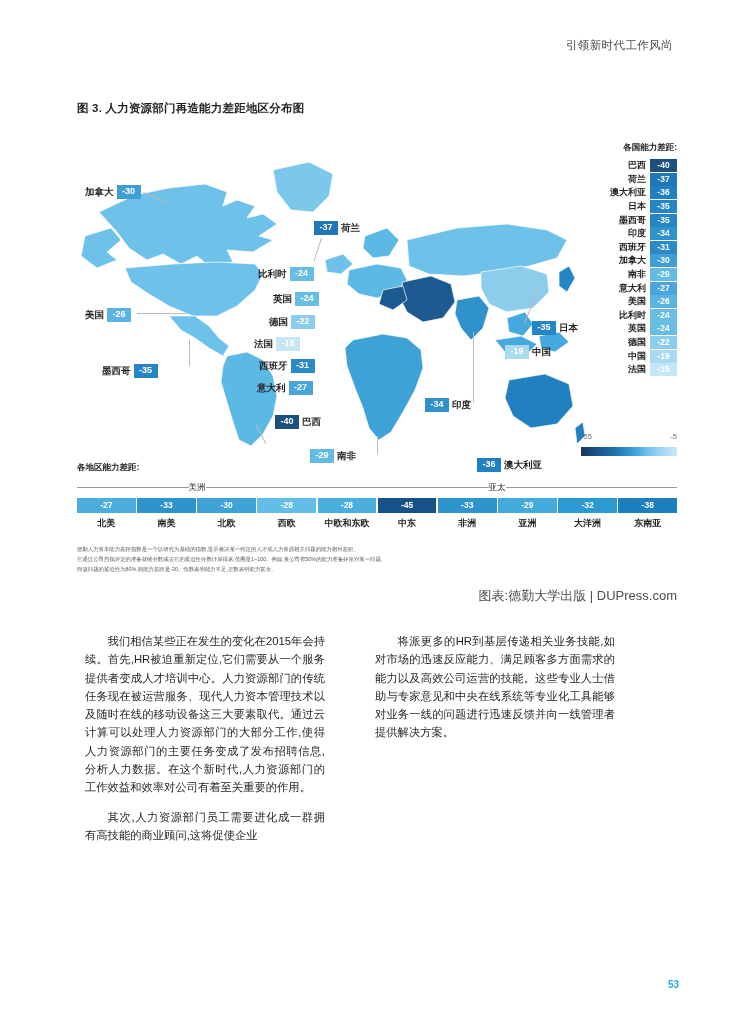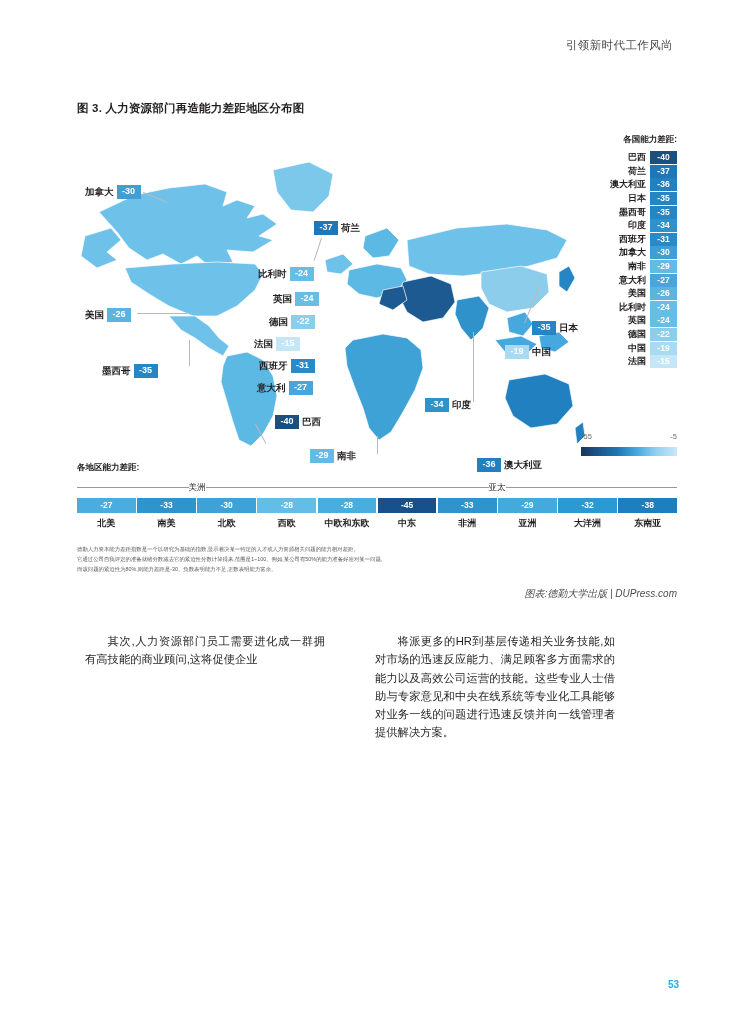--- a/index.html
+++ b/index.html
@@ -40,21 +40,21 @@
   .callout .nm{color:#231f20;font-weight:bold;font-size:9.5px;}
   .callout .val{
     color:#ffffff;font-weight:bold;font-size:9px;
     padding:2px 4px 3px 4px;min-width:16px;text-align:center;
     display:inline-block;
   }
 
   .leader{position:absolute;background:#b9b9bb;}
 
   
-  .country-legend{position:absolute;right:0;top:8px;width:96px;}
+  .country-legend{position:absolute;right:0;top:16px;width:96px;}
   .cl-title{font-size:8.5px;font-weight:bold;text-align:right;color:#231f20;margin-bottom:5px;}
   .cl-row{display:flex;align-items:center;justify-content:flex-end;height:13.6px;}
   .cl-name{font-size:9px;font-weight:bold;color:#231f20;text-align:right;
            padding-right:4px;white-space:nowrap;}
   .cl-val{width:27px;height:13px;line-height:13px;text-align:center;
           font-size:8.5px;font-weight:bold;color:#ffffff;}
 
   
   .scale{position:absolute;right:0;top:306px;width:96px;}
   .scale-labels{display:flex;justify-content:space-between;font-size:7.5px;color:#6d6e71;margin-bottom:6px;}
@@ -70,21 +70,21 @@
   .group .gname{font-size:8.5px;color:#231f20;white-space:nowrap;}
   .bars-row{display:flex;margin-top:4px;gap:1.5px;}
   .bar{flex:1;}
   .bar .bval{height:15px;line-height:15px;text-align:center;color:#fff;
              font-size:8.5px;font-weight:bold;}
   .bar .blab{margin-top:4px;text-align:center;font-size:9px;font-weight:bold;color:#231f20;}
 
   
   .footnote{position:absolute;left:0;top:418px;width:600px;
             font-size:5.4px;line-height:1.85;color:#58595b;}
-  .source{position:absolute;right:0;top:461px;font-size:10px;color:#4d4d4f;white-space:nowrap;font-style:italic;}
+  .source{position:absolute;right:0;top:461px;font-size:13px;color:#4d4d4f;white-space:nowrap;}
 
   
   .columns{position:absolute;left:85px;top:632px;width:530px;height:280px;
            display:flex;gap:50px;}
   .col{width:240px;}
   .col p{margin:0 0 11px 0;font-size:11.3px;line-height:1.62;
          text-align:justify;text-justify:inter-ideograph;color:#231f20;}
   .col p.ind{text-indent:2em;}
 
   
@@ -367,20 +367,21 @@
     <div class="footnote" id="footnote">
         <div>德勤人力资本能力差距指数是一个以研究为基础的指数,显示着决某一特定的人才或人力资源相关问题的能力相对差距。</div>
         <div>它通过公司自我评定的准备就绪分数减去它的紧迫性分数计算得来,范围是1~100。例如,某公司有50%的能力准备好应对某一问题,</div>
         <div>而该问题的紧迫性为80%,则能力差距是-30。负数表明能力不足,正数表明能力富余。</div>
       </div>
     <div class="source">图表:德勤大学出版 | DUPress.com</div>
   </div>
 
   <div class="columns">
     <div class="col" id="col-left">
+        <p class="ind">我们相信某些正在发生的变化在2015年会持续。首先,HR被迫重新定位,它们需要从一个服务提供者变成人才培训中心。人力资源部门的传统任务现在被运营服务、现代人力资本管理技术以及随时在线的移动设备这三大要素取代。通过云计算可以处理人力资源部门的大部分工作,使得人力资源部门的主要任务变成了发布招聘信息,分析人力数据。在这个新时代,人力资源部门的工作效益和效率对公司有着至关重要的作用。</p>
         <p class="ind">其次,人力资源部门员工需要进化成一群拥有高技能的商业顾问,这将促使企业</p>
       </div>
     <div class="col" id="col-right">
         <p class="ind">将派更多的HR到基层传递相关业务技能,如对市场的迅速反应能力、满足顾客多方面需求的能力以及高效公司运营的技能。这些专业人士借助与专家意见和中央在线系统等专业化工具能够对业务一线的问题进行迅速反馈并向一线管理者提供解决方案。</p>
       </div>
   </div>
 
   <div class="pageno">53</div>
 </div>
 

